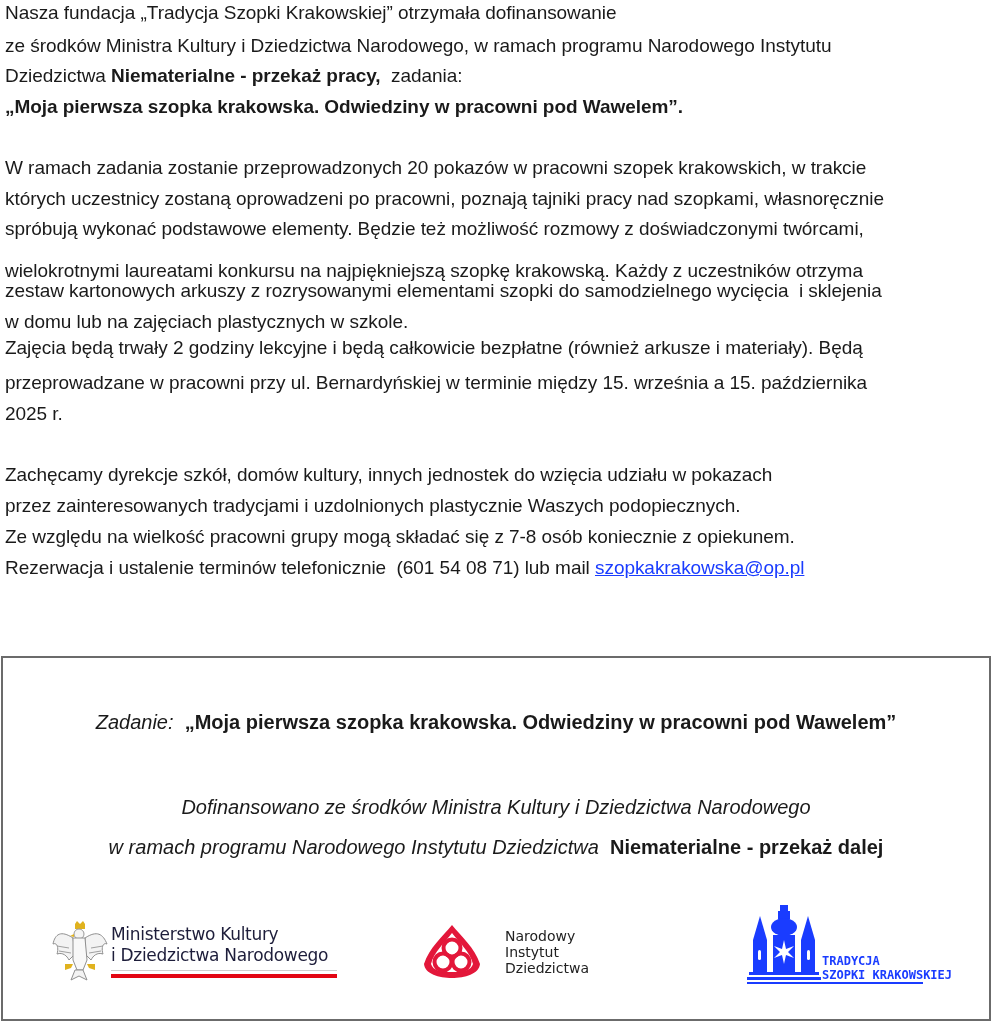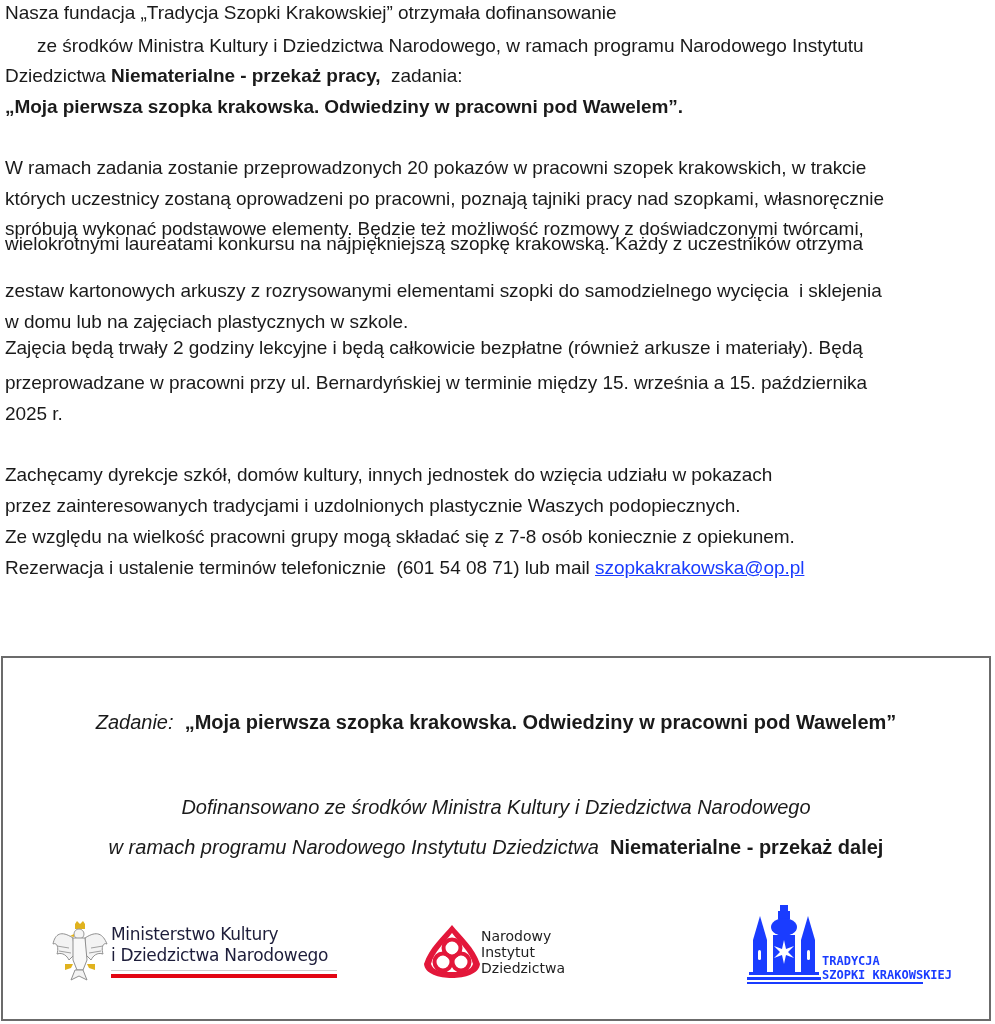--- a/index.html
+++ b/index.html
@@ -22,40 +22,40 @@
     .box .cl {
       position: absolute; left: 0; width: 100%; text-align: center;
       white-space: pre; font-size: 20px; line-height: 24px;
     }
     .logo { position: absolute; }
     .mkidn-text {
       position: absolute; left: 60px; top: 4px; font-family: "DejaVu Sans", sans-serif;
       font-size: 17px; line-height: 21px; color: #1d1d3a; white-space: pre; letter-spacing: -0.3px;
     }
     .nid-text {
-      position: absolute; left: 60px; top: 6px; font-family: "DejaVu Sans", sans-serif;
+      position: absolute; left: 84px; top: 6px; font-family: "DejaVu Sans", sans-serif;
       font-size: 14px; line-height: 16px; color: #222; white-space: pre; font-weight: 500;
     }
     .tsk-text {
       position: absolute; left: 75px; top: 52px; font-family: "DejaVu Sans Mono", monospace;
       font-size: 12px; line-height: 14px; color: #1a3cff; font-weight: bold; white-space: pre;
     }
   </style>
 </head>
 <body>
 
 <div class="line" style="top:1px;">Nasza fundacja „Tradycja Szopki Krakowskiej” otrzymała dofinansowanie</div>
-<div class="line" style="top:34px;margin-left:32px;">ze środków Ministra Kultury i Dziedzictwa Narodowego, w ramach programu Narodowego Instytutu</div>
+<div class="line" style="top:34px;">ze środków Ministra Kultury i Dziedzictwa Narodowego, w ramach programu Narodowego Instytutu</div>
 <div class="line" style="top:64px;"><span>Dziedzictwa </span><span class="b">Niematerialne - przekaż pracy,</span><span>  zadania:</span></div>
 <div class="line b" style="top:95px;">„Moja pierwsza szopka krakowska. Odwiedziny w pracowni pod Wawelem”.</div>
 
 <div class="line" style="top:156px;">W ramach zadania zostanie przeprowadzonych 20 pokazów w pracowni szopek krakowskich, w trakcie</div>
 <div class="line" style="top:187px;">których uczestnicy zostaną oprowadzeni po pracowni, poznają tajniki pracy nad szopkami, własnoręcznie</div>
 <div class="line" style="top:217px;">spróbują wykonać podstawowe elementy. Będzie też możliwość rozmowy z doświadczonymi twórcami,</div>
-<div class="line" style="top:232px;">wielokrotnymi laureatami konkursu na najpiękniejszą szopkę krakowską. Każdy z uczestników otrzyma</div>
+<div class="line" style="top:259px;">wielokrotnymi laureatami konkursu na najpiękniejszą szopkę krakowską. Każdy z uczestników otrzyma</div>
 <div class="line" style="top:279px;">zestaw kartonowych arkuszy z rozrysowanymi elementami szopki do samodzielnego wycięcia  i sklejenia</div>
 <div class="line" style="top:310px;">w domu lub na zajęciach plastycznych w szkole.</div>
 <div class="line" style="top:336px;">Zajęcia będą trwały 2 godziny lekcyjne i będą całkowicie bezpłatne (również arkusze i materiały). Będą</div>
 <div class="line" style="top:371px;">przeprowadzane w pracowni przy ul. Bernardyńskiej w terminie między 15. września a 15. października</div>
 <div class="line" style="top:402px;">2025 r.</div>
 
 <div class="line" style="top:463px;">Zachęcamy dyrekcje szkół, domów kultury, innych jednostek do wzięcia udziału w pokazach</div>
 <div class="line" style="top:494px;">przez zainteresowanych tradycjami i uzdolnionych plastycznie Waszych podopiecznych.</div>
 <div class="line" style="top:525px;">Ze względu na wielkość pracowni grupy mogą składać się z 7-8 osób koniecznie z opiekunem.</div>
 <div class="line" style="top:556px;"><span>Rezerwacja i ustalenie terminów telefonicznie  (601 54 08 71) lub mail </span><a class="mail" href="#">szopkakrakowska@op.pl</a></div>

